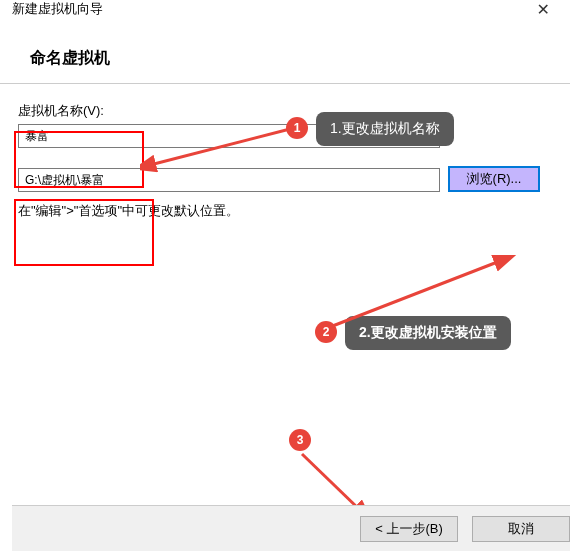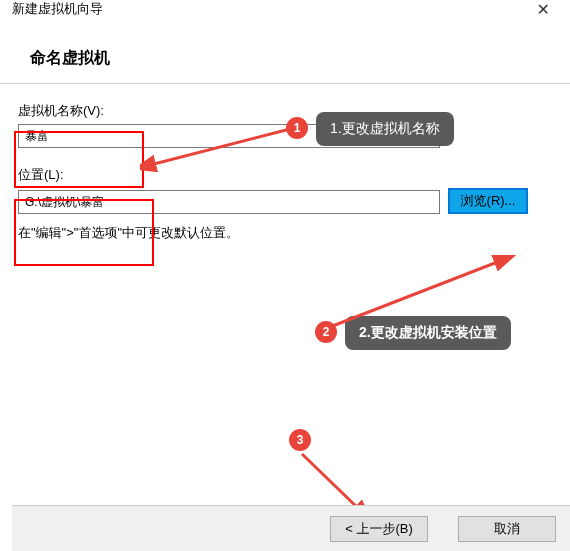--- a/index.html
+++ b/index.html
@@ -7,25 +7,25 @@
     .titlebar { height: 38px; display: flex; justify-content: space-between; padding: 0 12px; border-bottom: 1px solid #fff; }
     .titlebar .title { font-size: 13px; }
     .close-btn { font-size: 16px; font-weight: 300; color: #333; cursor: pointer; padding: 0 8px; }
     .header { padding: 10px 20px 14px 30px; border-bottom: 1px solid #ccc; }
     .header-title { font-weight: bold; font-size: 16px; }
     .header-sub { font-size: 13px; margin-top: 4px; padding-left: 24px; }
     .content { padding: 18px 18px 0 18px; position: relative; }
     .field-label { font-size: 13px; margin-bottom: 4px; }
     .text-input { width: 422px; height: 24px; border: 1px solid #7a7a7a; padding: 2px 6px; font-size: 12px; font-family: inherit; background: #fff; }
     .text-input-short { width: 422px; }
-    .browse-btn { width: 80px; height: 26px; border: 2px solid #0078d7; background: #0ea5e9; font-size: 13px; font-family: inherit; cursor: pointer; margin-left: 8px; }
+    .browse-btn { width: 92px; height: 26px; border: 2px solid #0078d7; background: #c4b5fd; font-size: 13px; font-family: inherit; cursor: pointer; margin-left: 8px; }
     .row { display: flex; align-items: flex-end; }
     .hint { font-size: 13px; margin-top: 10px; }
     .redbox1 { position: absolute; border: 2px solid #ff0000; pointer-events: none; }
-    .footer { position: absolute; bottom: 0; left: 12px; right: 0; height: 46px; border-top: 1px solid #ccc; display: flex; justify-content: flex-end; align-items: center; padding-right: 14px; gap: 6px; background: #f0f0f0; }
+    .footer { position: absolute; bottom: 0; left: 12px; right: 0; height: 46px; border-top: 1px solid #ccc; display: flex; justify-content: flex-end; align-items: center; gap: 6px; background: #f0f0f0; }
     .footer-btn { width: 98px; height: 26px; border: 1px solid #adadad; background: #e1e1e1; font-size: 13px; font-family: inherit; cursor: pointer; }
     .num-badge { position: absolute; width: 22px; height: 22px; border-radius: 50%; background: #e8443a; color: #fff; font-size: 12px; font-weight: bold; display: flex; align-items: center; justify-content: center; }
     .anno-label { position: absolute; background: #5a5a5a; color: #fff; font-size: 14px; padding: 8px 14px; border-radius: 8px; }
     .arrow { position: absolute; pointer-events: none; }
   </style>
 </head>
 <body>
 
 <div class="titlebar">
   <span class="title">新建虚拟机向导</span>
@@ -35,21 +35,20 @@
 <div class="header">
   <div class="header-title">命名虚拟机</div>
 </div>
 
 <div class="content">
   <div class="field-label">虚拟机名称(V):</div>
   <input class="text-input" type="text" value="暴富" style="">
   
   <div style="height:18px"></div>
   
-  <div class="field-label">位置(L):</div>
   <div class="row">
     <input class="text-input text-input-short" type="text" value="G:\虚拟机\暴富" style="">
     <button class="browse-btn">浏览(R)...</button>
   </div>
   
   <div class="hint">在"编辑"&gt;"首选项"中可更改默认位置。</div>
 </div>
 
 <div class="redbox1" style="left:14px; top:131px; width:130px; height:57px;"></div>
 <div class="redbox1" style="left:14px; top:199px; width:140px; height:67px;"></div>
@@ -84,14 +83,14 @@
   <defs>
       <marker id="ah3" markerWidth="10" markerHeight="10" refX="2" refY="3" orient="auto">
         <path d="M0,0 L0,6 L8,3 z" fill="#e8443a"></path>
       </marker>
     </defs>
   <line x1="6" y1="4" x2="64" y2="60" stroke="#e8443a" stroke-width="3" marker-end="url(#ah3)"></line>
 </svg>
 
 <div class="footer">
   <button class="footer-btn">&lt; 上一步(B)</button>
-  <button class="footer-btn" style="margin-left:24px">取消</button>
+  <button class="footer-btn" style="margin-left:8px">取消</button>
 </div>
 
 </body></html>

